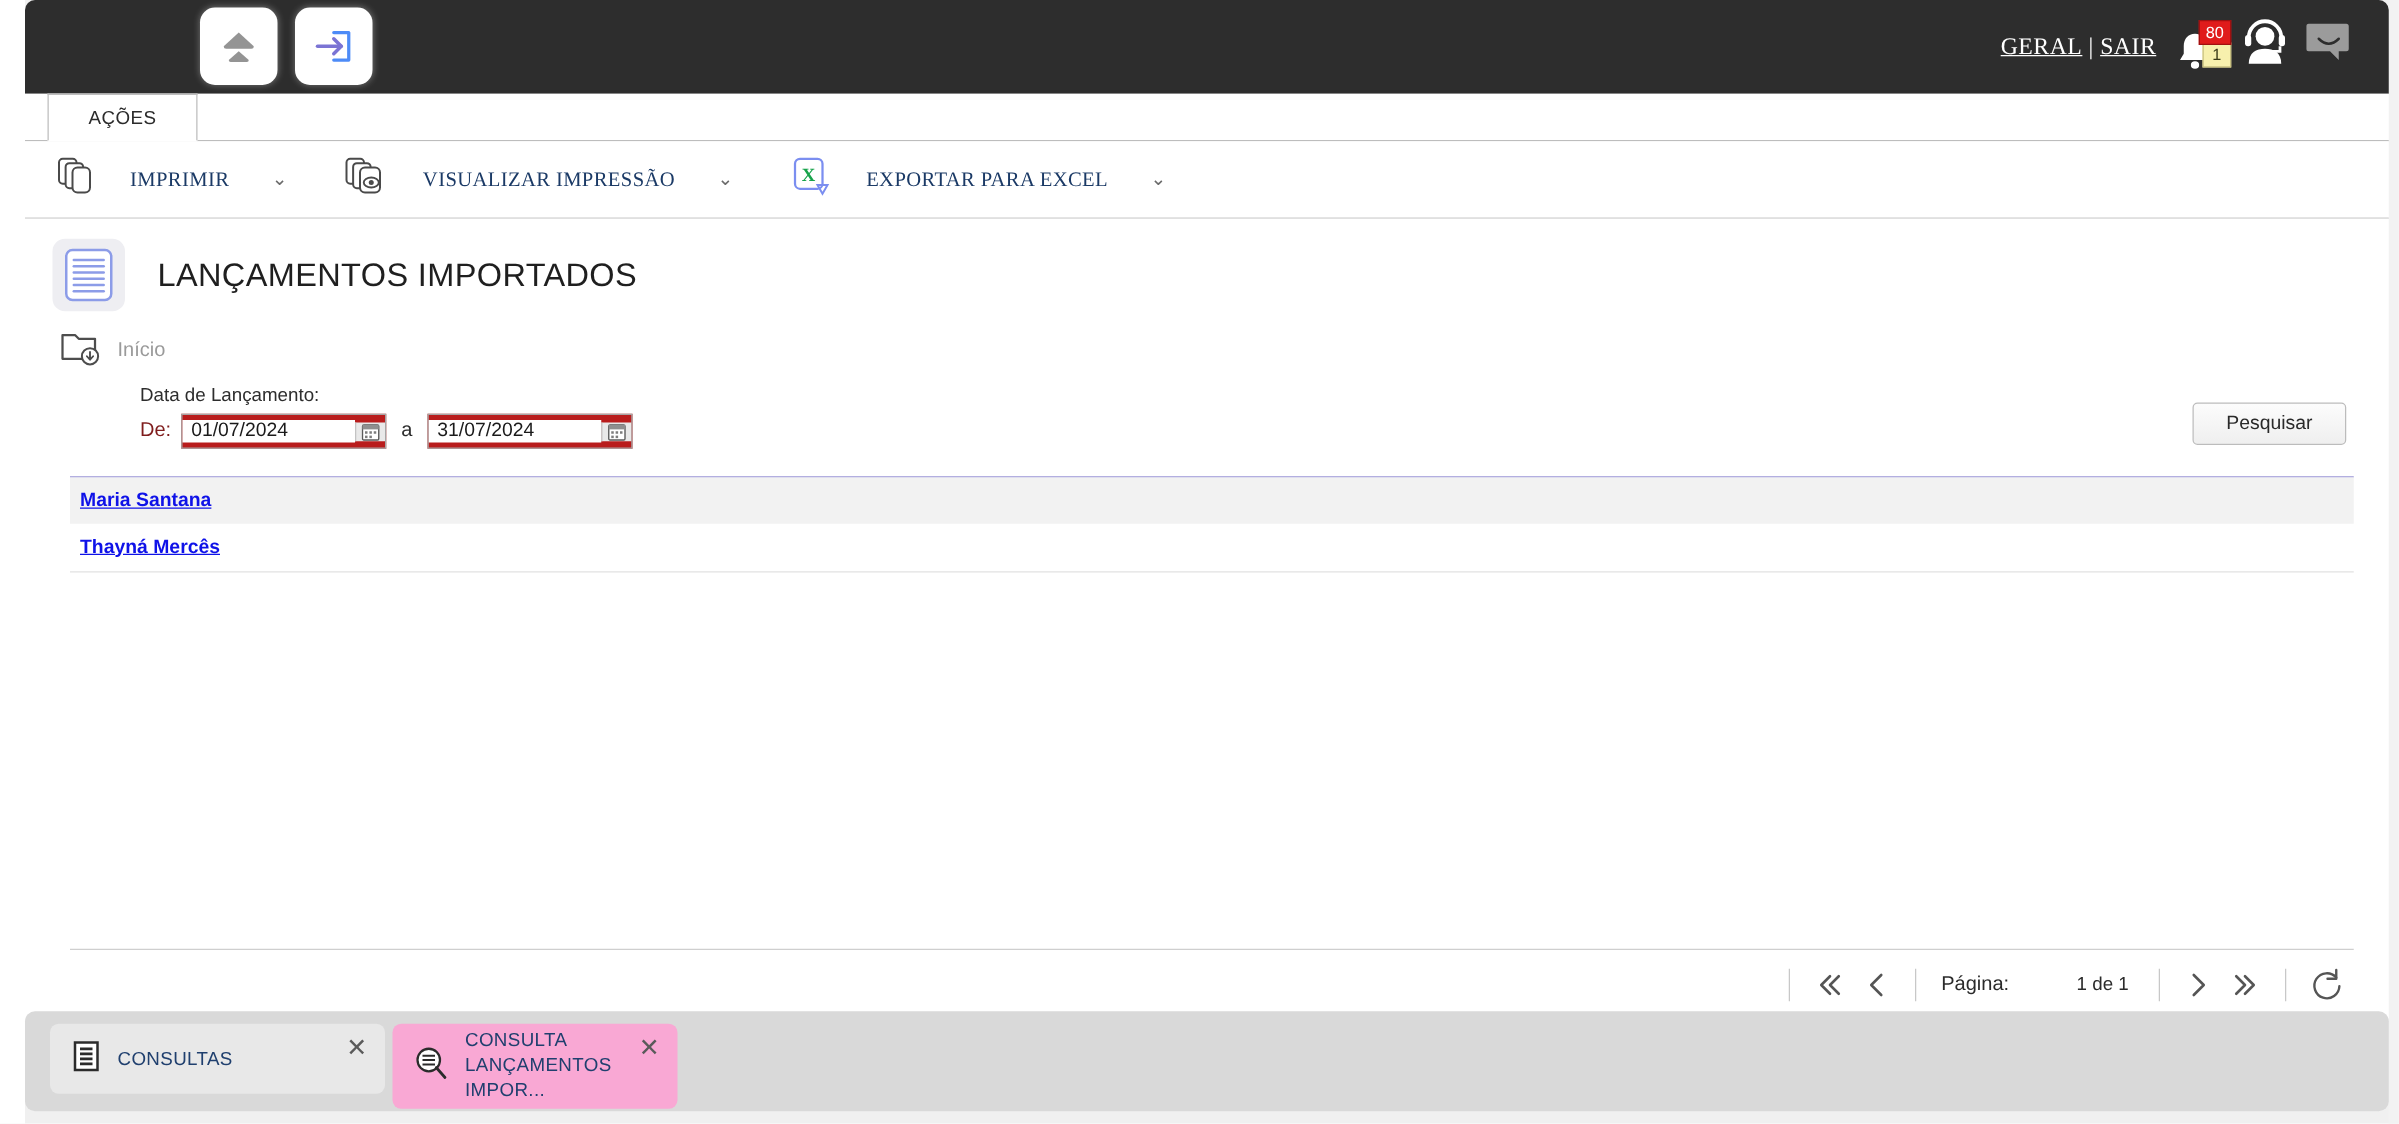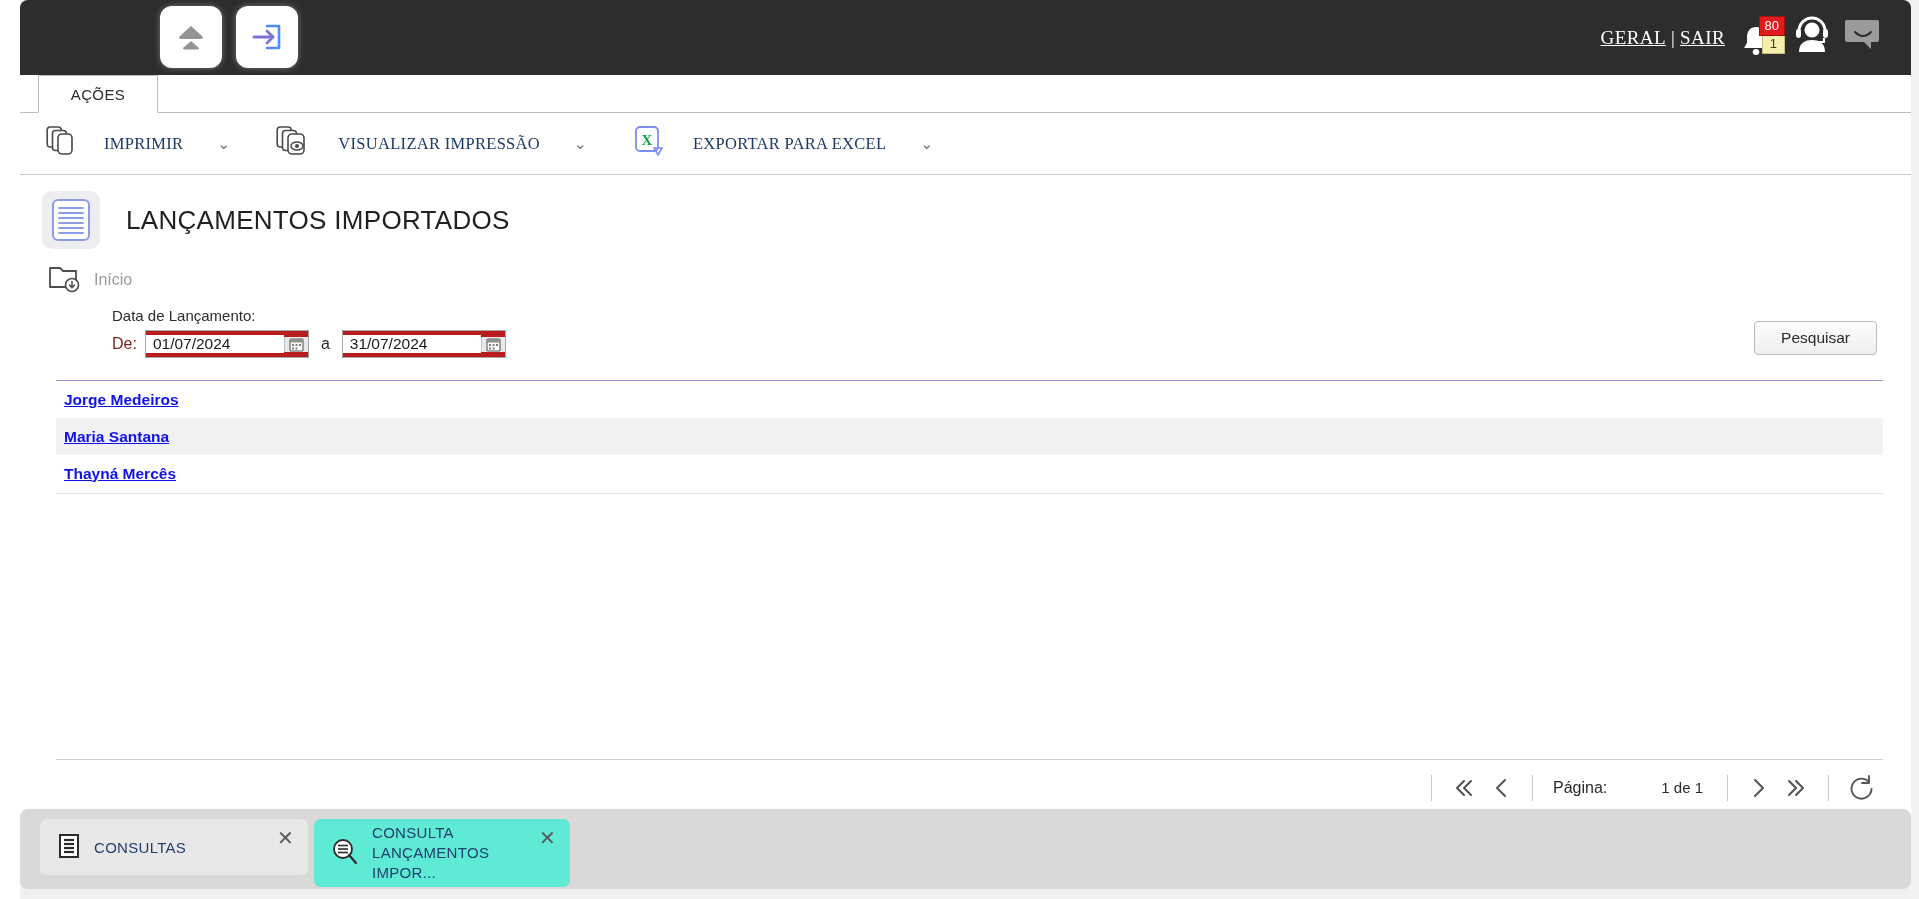--- a/index.html
+++ b/index.html
@@ -261,21 +261,21 @@
     display: flex; align-items: center;
     gap: 14px;
     padding: 0 48px 0 18px;
     cursor: pointer;
     font-size: 15px;
     color: #1f3f6e;
     letter-spacing: .3px;
   }
   .task-tab.inactive { background: #e8e8e8; margin-left: 20px; width: 268px; }
   .task-tab.active {
-    background: #5eead4; margin-left: 6px; width: 256px;
+    background: #f9a8d4; margin-left: 6px; width: 228px;
     height: 68px; margin-top: 10px; justify-content: space-between;
   }
   .task-close {
     position: absolute; right: 14px; top: 10px;
     font-size: 20px; color: #5a5a5a; cursor: pointer; line-height: 18px;
     font-family: "DejaVu Sans", sans-serif; font-weight: 300;
   }
   .task-label-2 { line-height: 20px; }
 </style>
 </head>
@@ -447,23 +447,20 @@
             </svg>
           </span>
         </span>
       </div>
       <button class="search-btn">Pesquisar</button>
     </div>
 
     <div class="grid">
       <div class="grid-head-rule"></div>
 
-      <div class="grid-row">
-        <span class="cell-link">Jorge Medeiros</span>
-      </div>
       <div class="grid-row alt">
         <span class="cell-link">Maria Santana</span>
       </div>
       <div class="grid-row">
         <span class="cell-link">Thayná Mercês</span>
       </div>
       <div class="grid-bottom-rule"></div>
     </div>
 
     <div class="pager">

